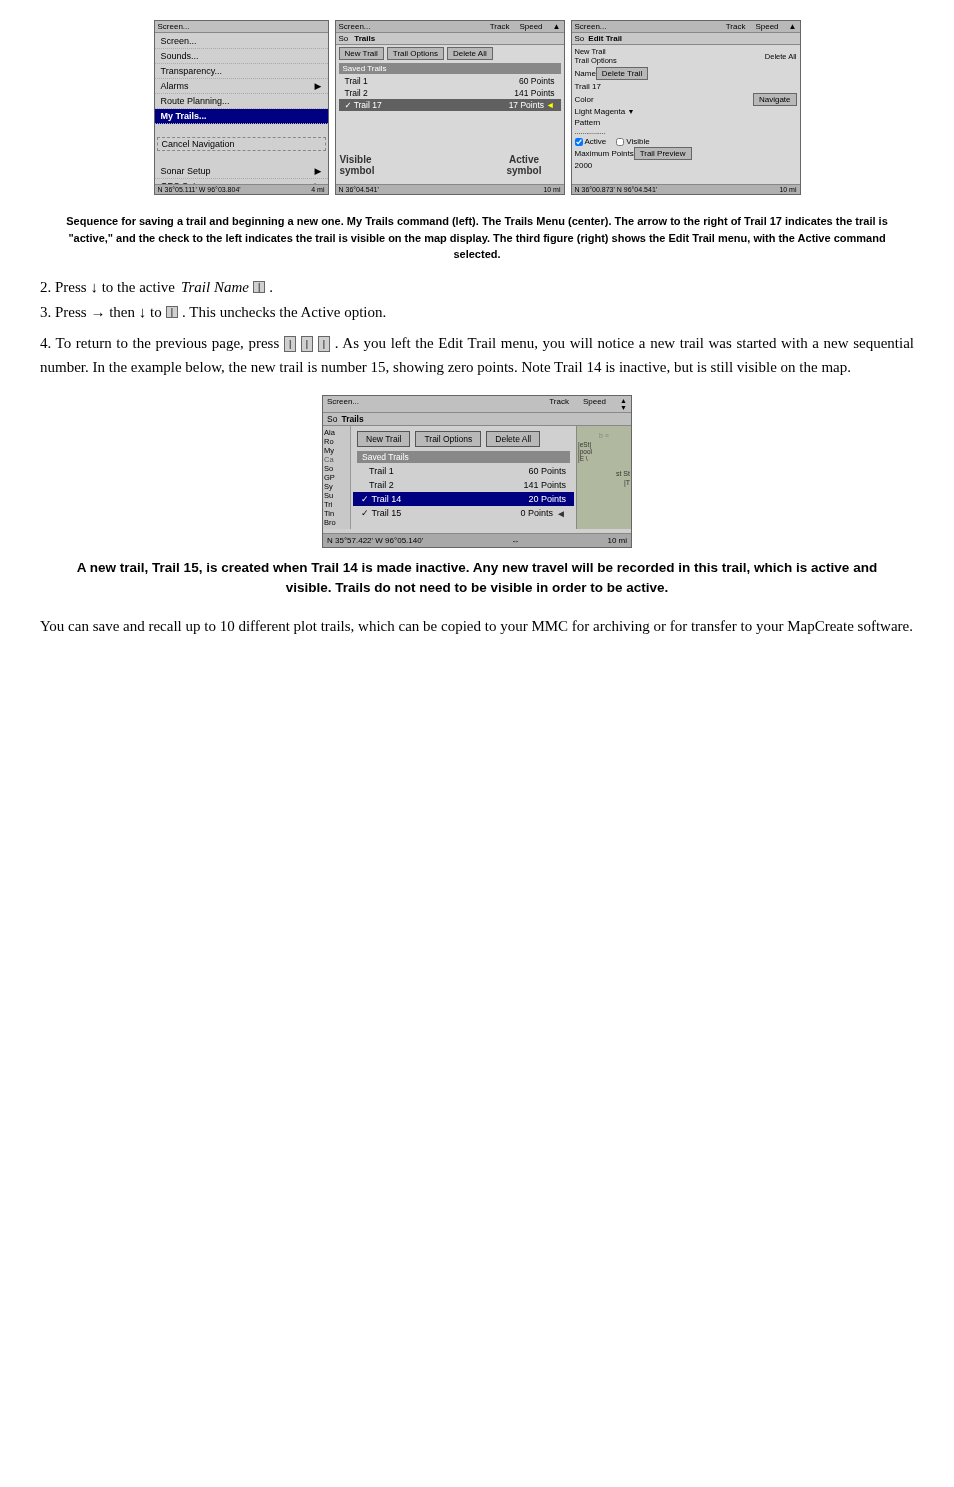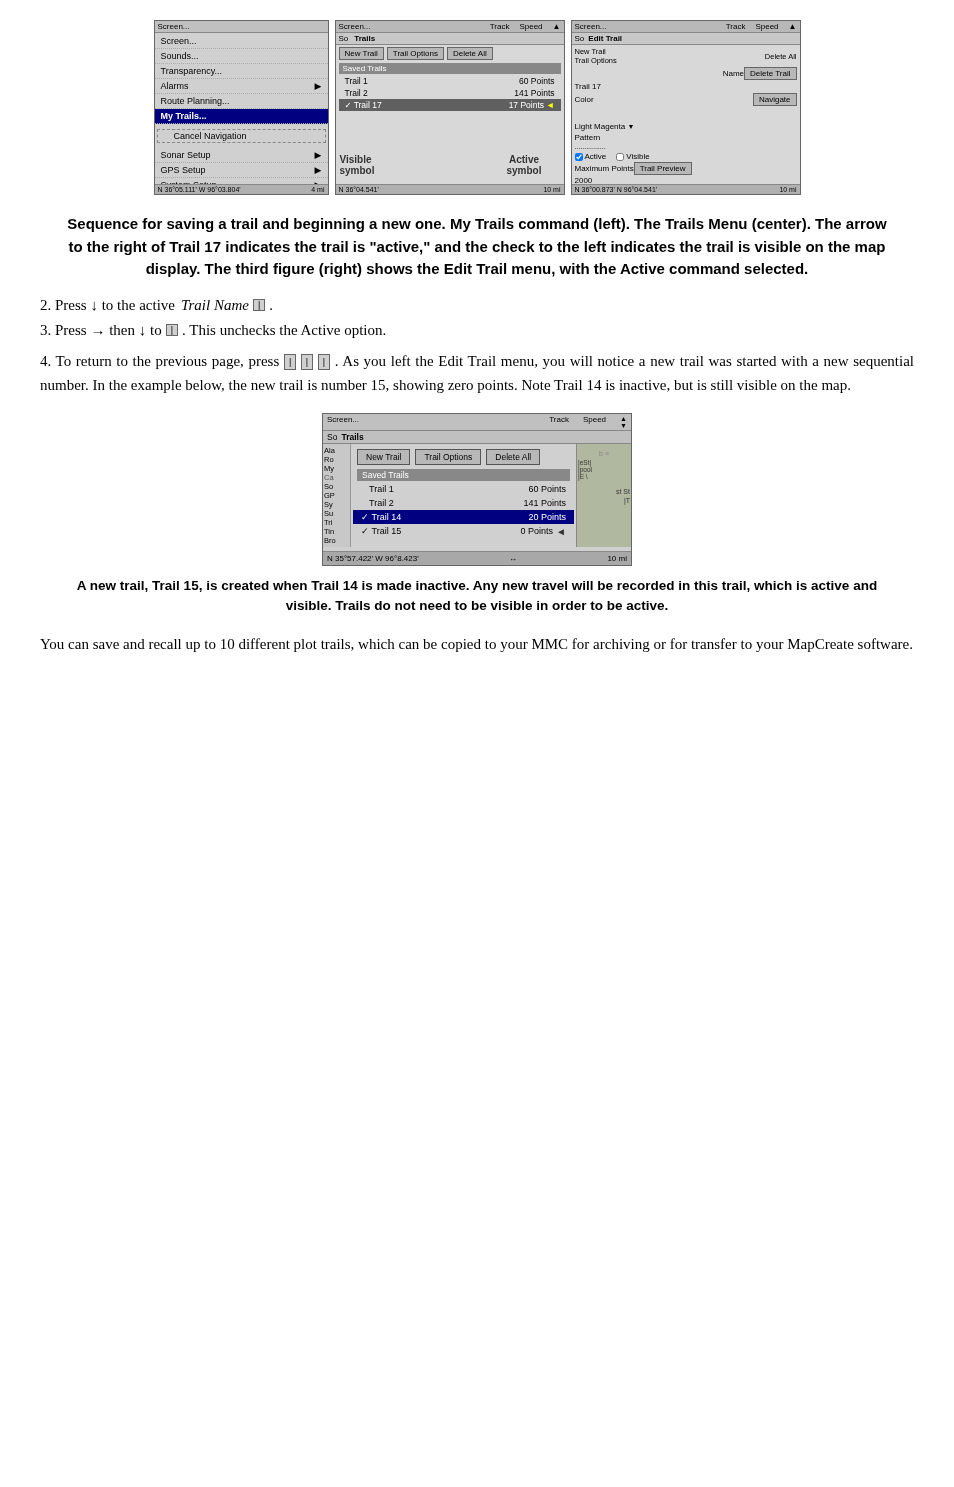--- a/index.html
+++ b/index.html
@@ -112,21 +112,21 @@
       left: 0;
       right: 0;
       display: flex;
       justify-content: space-between;
     }
 
     
     .instruction-text {
       text-align: center;
       font-family: Arial, sans-serif;
-      font-size: 15px;
+      font-size: 11px;
       font-weight: bold;
       line-height: 1.5;
       margin: 10px 20px 16px 20px;
     }
 
     
     .step-line {
       font-family: 'Times New Roman', Times, serif;
       font-size: 15px;
       margin: 8px 0;
@@ -252,21 +252,21 @@
     <div class="menu-bar">
       <span style="font-size:8px;">Screen...</span>
     </div>
     <div style="background:#d0d0d0; padding:1px 0;">
       <div class="context-item">Screen...</div>
       <div class="context-item">Sounds...</div>
       <div class="context-item">Transparency...</div>
       <div class="context-item arrow-right">Alarms</div>
       <div class="context-item">Route Planning...</div>
       <div class="context-item active" style="background:#000080;color:#fff;font-weight:bold;">My Trails...</div>
-      <div class="context-item" style="border:1px dashed #888;margin:5px 2px;padding:1px 16px;">Cancel Navigation</div>
+      <div class="context-item" style="border:1px dashed #888;margin:13px 2px;padding:1px 4px;">Cancel Navigation</div>
       <div class="context-item arrow-right">Sonar Setup</div>
       <div class="context-item arrow-right">GPS Setup</div>
       <div class="context-item arrow-right">System Setup</div>
       <div class="context-item">Sun/Moon Calculations...</div>
 
     </div>
     <div class="status-bar">
       <span>N 36°05.111' W 96°03.804'</span>
       <span>4 mi</span>
     </div>
@@ -334,26 +334,26 @@
       <span style="font-weight:bold;">Edit Trail</span>
     </div>
     <div style="padding:2px 3px; font-size:8px;">
       <div style="display:flex; justify-content:space-between; margin-bottom:2px; align-items:center;">
         <div>
           <div style="font-size:7.5px;">New Trail</div>
           <div style="font-size:7.5px;">Trail Options</div>
         </div>
         <div style="font-size:7.5px;">Delete All</div>
       </div>
-      <div style="display:flex; justify-content:flex-end; align-items:center; margin-bottom:2px;">
+      <div style="display:flex; justify-content:flex-start; align-items:center; margin-bottom:2px;">
         <span>Name</span>
         <button class="trail-btn">Delete Trail</button>
       </div>
       <div style="margin-bottom:2px;">Trail 17</div>
-      <div style="display:flex; justify-content:space-between; align-items:center; margin-bottom:16px;">
+      <div style="display:flex; justify-content:space-between; align-items:center; margin-bottom:1px;">
         <span>Color</span>
         <button class="trail-btn">Navigate</button>
       </div>
       <div style="margin-bottom:2px;">Light Magenta <span style="font-size:7px;">▼</span></div>
       <div style="margin-bottom:1px;">Pattern</div>
       <div style="margin-bottom:2px; font-size:7px;">................</div>
       <div style="display:flex; gap:10px; margin-bottom:1px;">
         <label style="display:flex;align-items:center;gap:2px;cursor:pointer;">
           <input type="checkbox" checked="" style="width: 8px; height: 8px;">
           <span>Active</span>
@@ -468,21 +468,21 @@
         <div style="padding:2px 1px; color:#333; font-size:7px;">
           <div style="text-align:center; margin-top:4px; color:#888;">b ≡</div>
           <div style="margin-top:2px; font-size:6.5px;">|eSt|<br>|pool<br>|E \</div>
           <div style="margin-top:8px; text-align:right;">st St</div>
           <div style="margin-top:2px; text-align:right;">|T</div>
         </div>
       </div>
     </div>
 
     <div class="bottom-status">
-      <span>N  35°57.422'  W  96°8.423'</span>
+      <span>N  35°57.422'  W  96°05.140'</span>
       <span>↔</span>
       <span>10 mi</span>
     </div>
   </div>
 </div>
 
 <div class="caption-text">A new trail, Trail 15, is created when Trail 14 is made inactive. Any new travel will be recorded in this trail, which is active and visible. Trails do not need to be visible in order to be active.</div>
 
 <p class="para">You can save and recall up to 10 different plot trails, which can be copied to your MMC for archiving or for transfer to your MapCreate software.</p>
 

